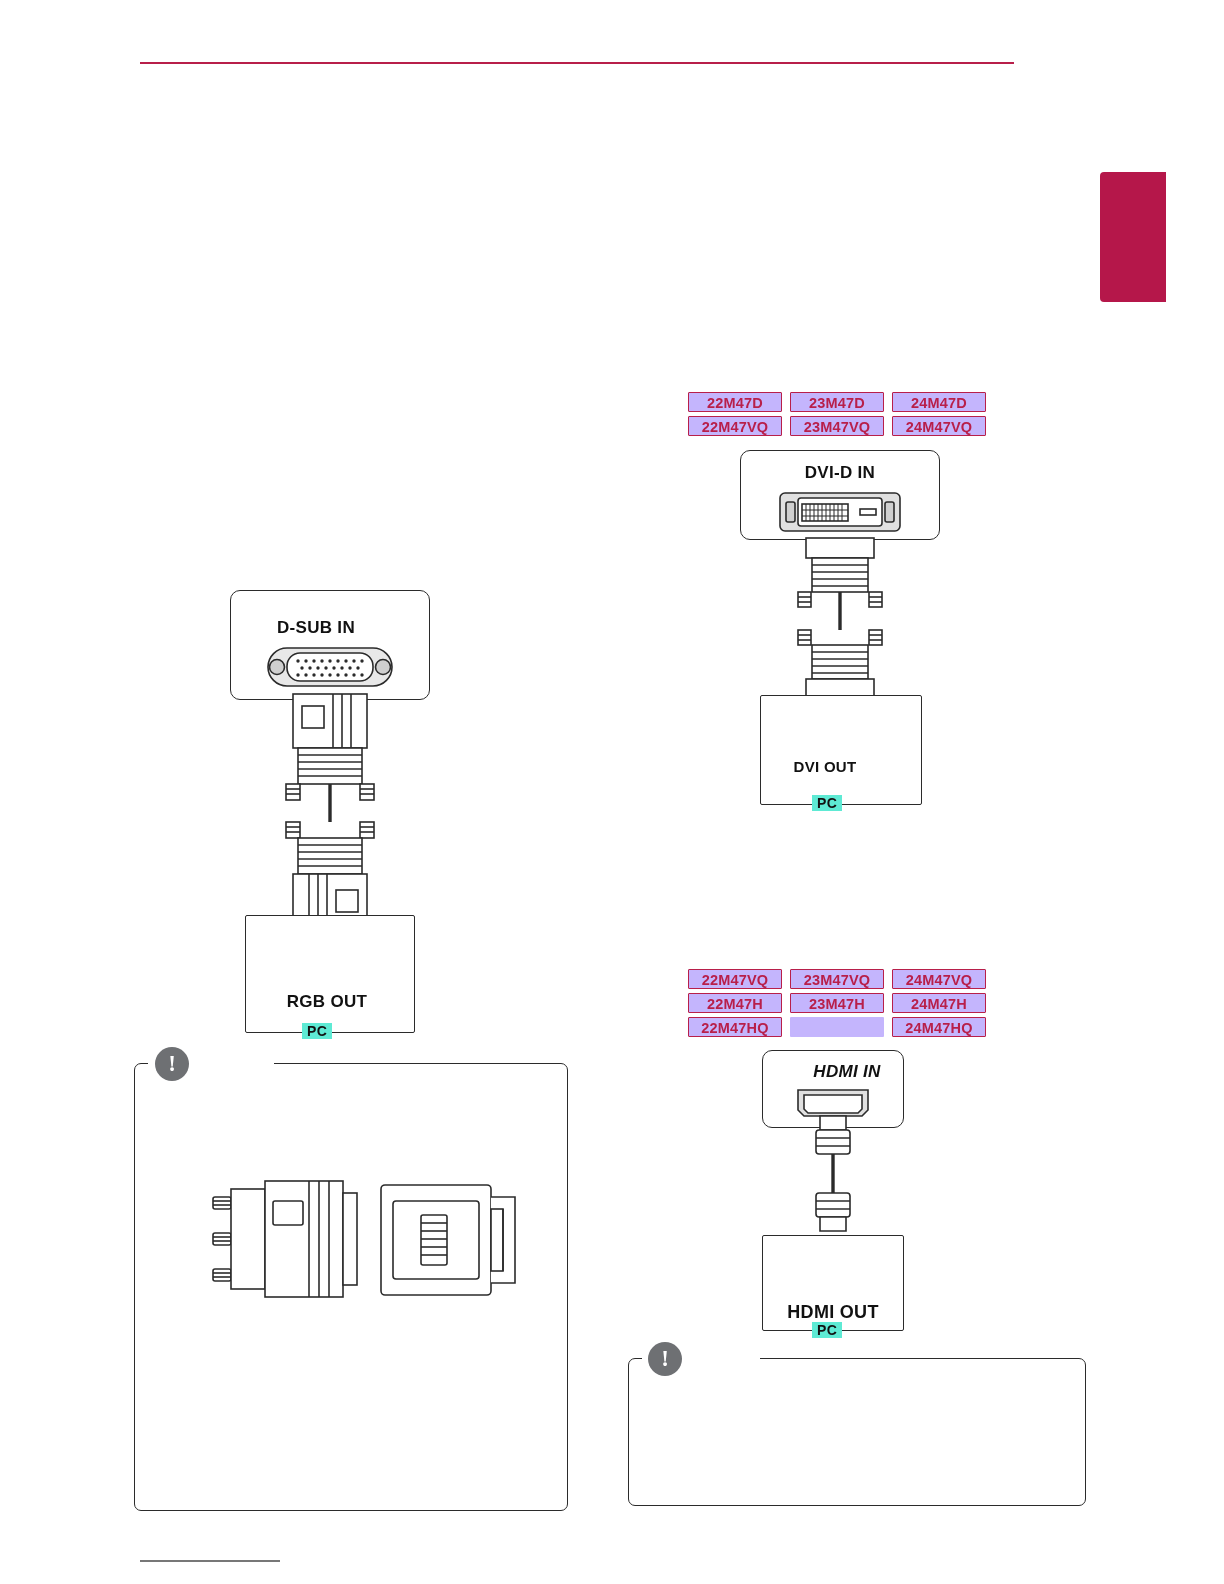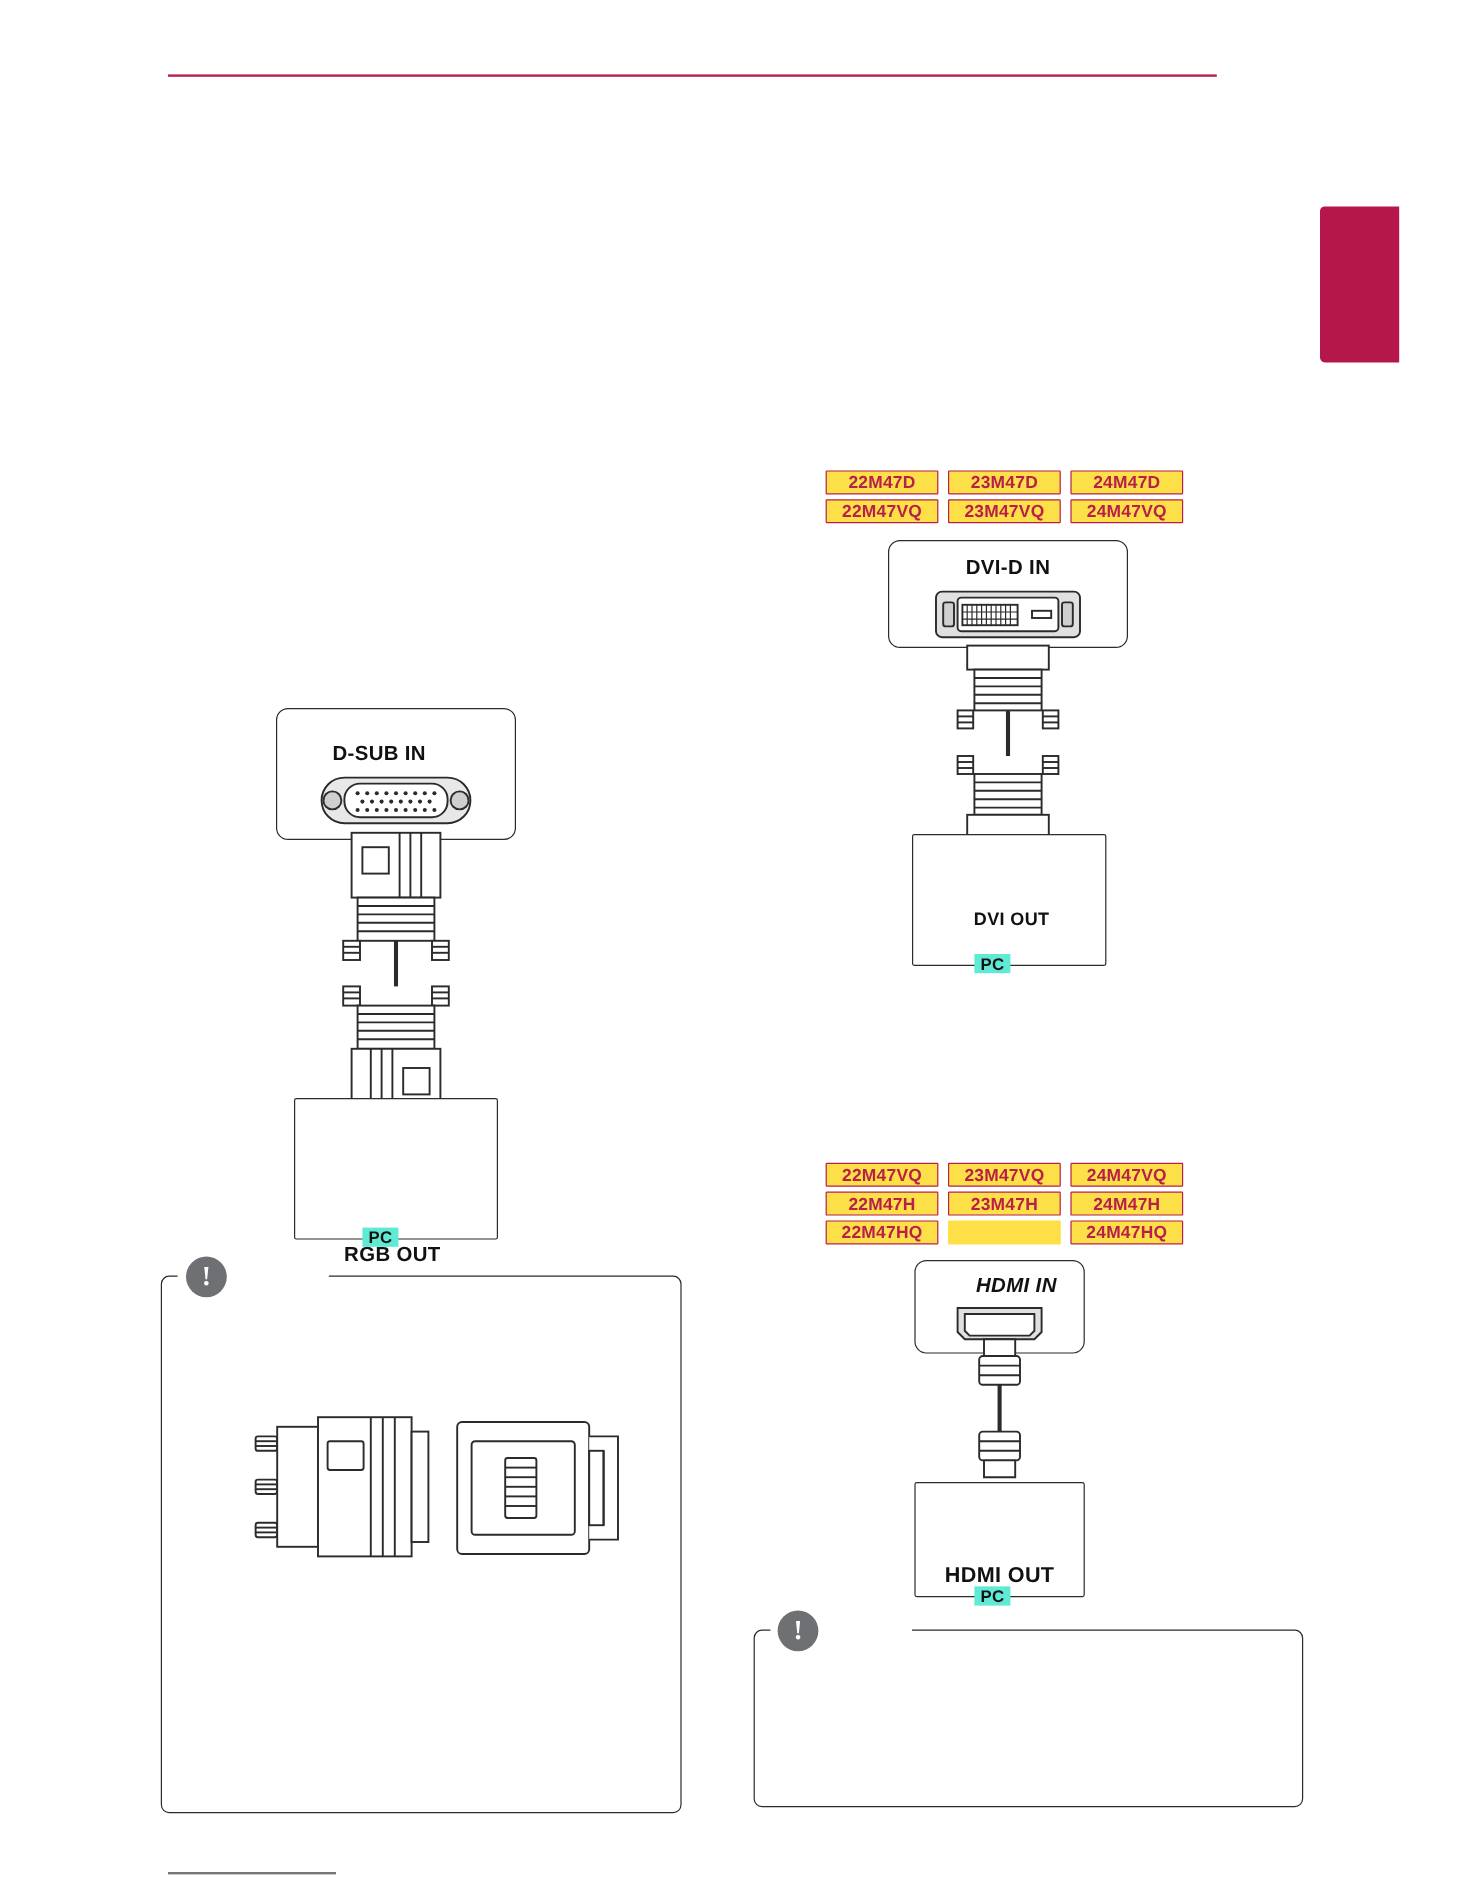--- a/index.html
+++ b/index.html
@@ -43,21 +43,21 @@
   .badge {
     border: 1px solid #b81f4a;
     color: #b81f4a;
     font-size: 14.5px;
     font-weight: bold;
     letter-spacing: 0.2px;
     text-align: center;
     line-height: 20px;
     height: 20px;
     box-sizing: border-box;
-    background: #fde047;
+    background: #c4b5fd;
     border-radius: 1px;
     font-family: "Liberation Sans", sans-serif;
   }
   .badge.empty {
     border: none;
   }
   .badge-grid {
     position: absolute;
     display: grid;
     gap: 4px 8px;
@@ -291,21 +291,21 @@
               <circle cx="108" cy="367" r="1.7"></circle>
             <circle cx="116" cy="367" r="1.7"></circle>
               <circle cx="124" cy="367" r="1.7"></circle>
               <circle cx="132" cy="367" r="1.7"></circle>
           </g>
         </g>
       </g>
     </svg>
 
     <div class="port-box square" style="left:15px; top:325px; width:170px; height:118px;"></div>
-    <div class="port-label" style="left:15px; top:402px; width:164px;margin-top:44px;">RGB OUT</div>
+    <div class="port-label" style="left:15px; top:402px; width:164px;">RGB OUT</div>
     <div class="pc-label" style="left:72px; top:433px;">PC</div>
   </div>
 
   <div class="dgram" style="left:740px; top:450px; width:200px; height:360px;">
 
     <div class="port-box" style="left:0px; top:0px; width:200px; height:90px;"></div>
     <div class="port-label" style="left:0px; top:13px; width:200px;">DVI-D IN</div>
 
     <svg width="200" height="360" style="position:absolute; left:0; top:0;">
       <g fill="none" stroke="#2b2b2b" stroke-width="1.6">
@@ -384,21 +384,21 @@
               <line x1="102" y1="267" x2="102" y2="284"></line>
             <line x1="62" y1="273" x2="108" y2="273"></line>
               <line x1="62" y1="279" x2="108" y2="279"></line>
           </g>
           <rect x="120" y="272" width="16" height="6" fill="#ffffff"></rect>
         </g>
       </g>
     </svg>
 
     <div class="port-box square" style="left:20px; top:245px; width:162px; height:110px;"></div>
-    <div class="port-label" style="left:22px; top:308px; width:162px; font-size:15px;">DVI OUT</div>
+    <div class="port-label" style="left:4px; top:308px; width:162px; font-size:15px;">DVI OUT</div>
     <div class="pc-label" style="left:72px; top:345px;">PC</div>
   </div>
 
   <div class="dgram" style="left:762px; top:1050px; width:160px; height:300px;">
 
     <div class="port-box" style="left:0px; top:0px; width:142px; height:78px;"></div>
     <div class="port-label" style="left:0px; top:12px; width:170px;font-style:italic;">HDMI IN</div>
 
     <svg width="160" height="300" style="position:absolute; left:0; top:0;">
       <g fill="none" stroke="#2b2b2b" stroke-width="1.6">

